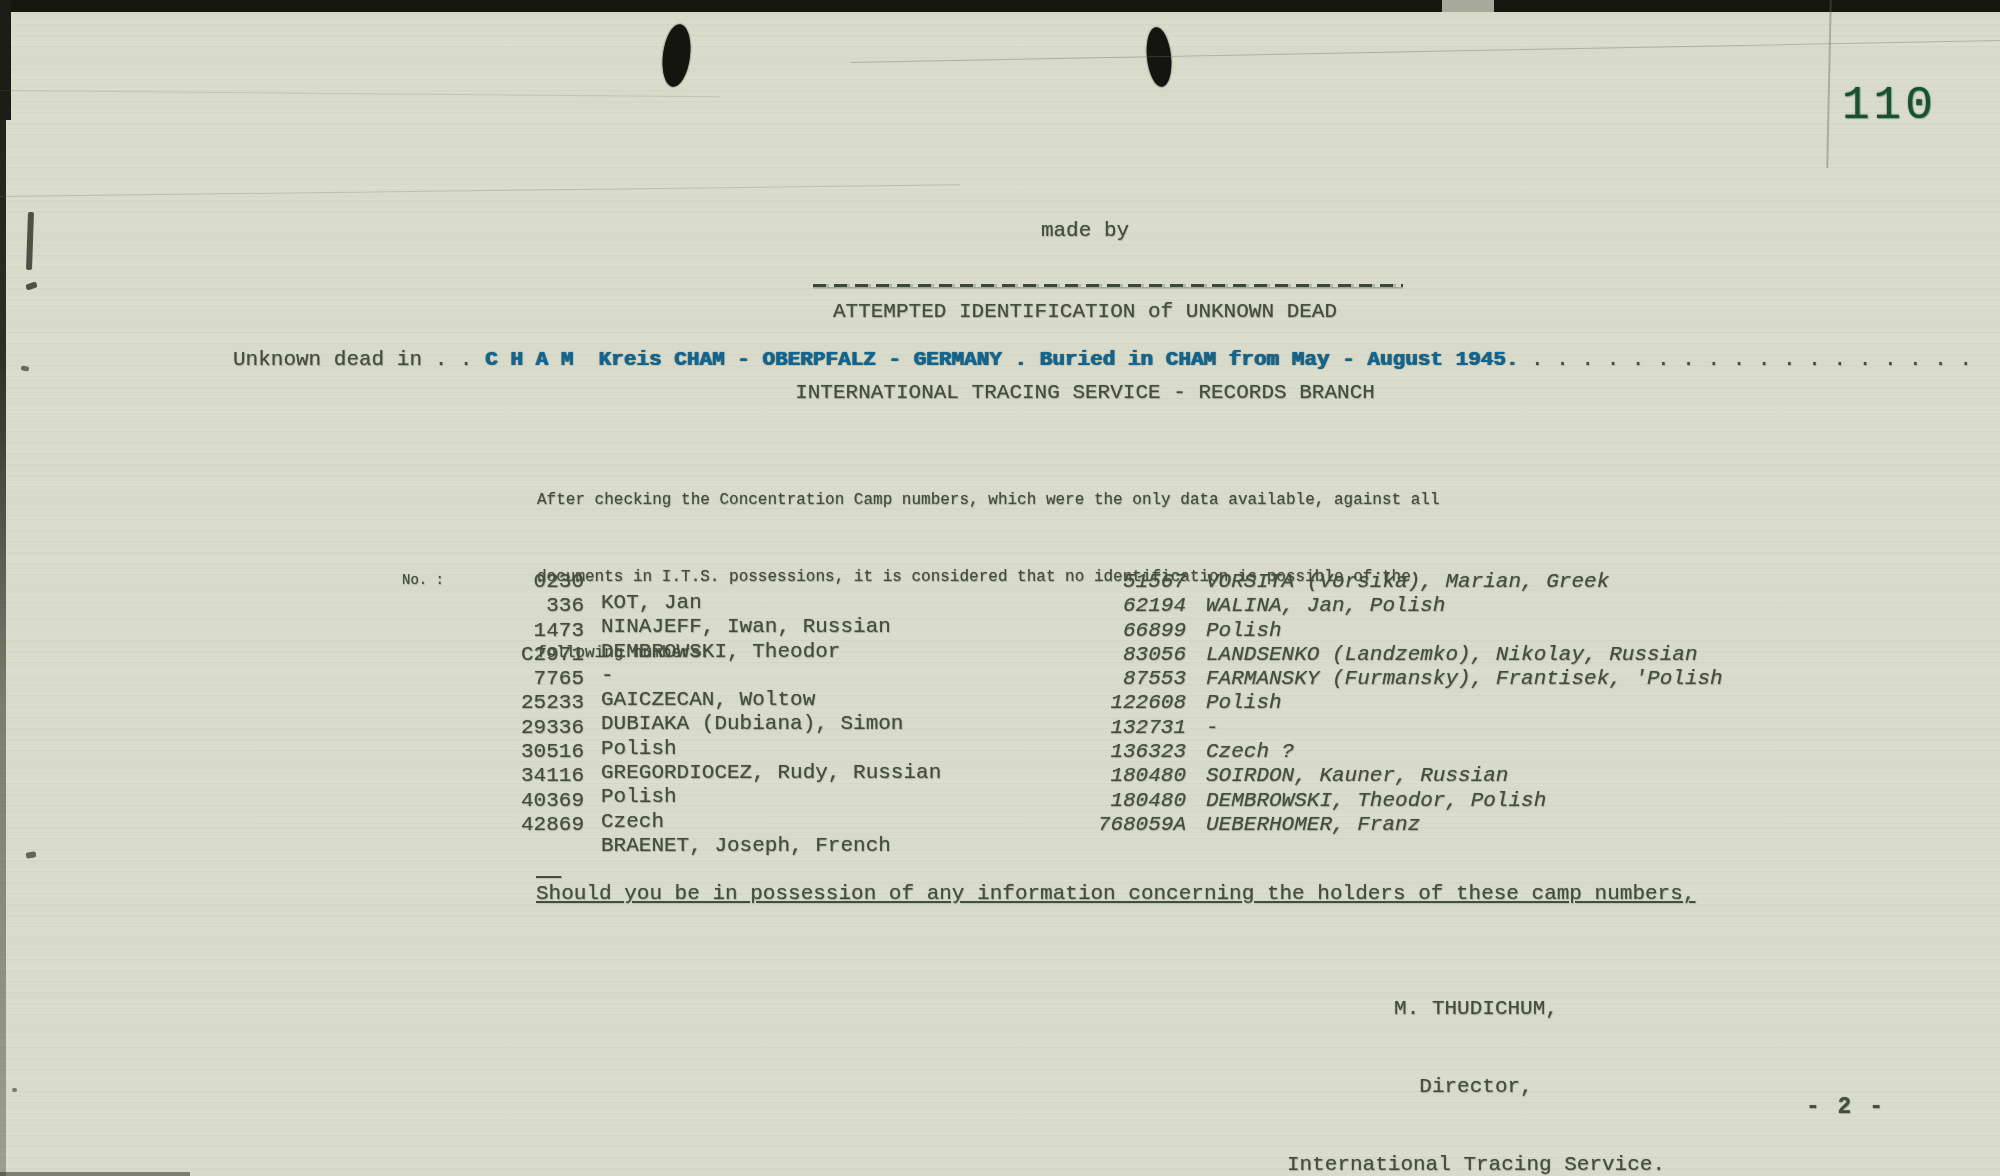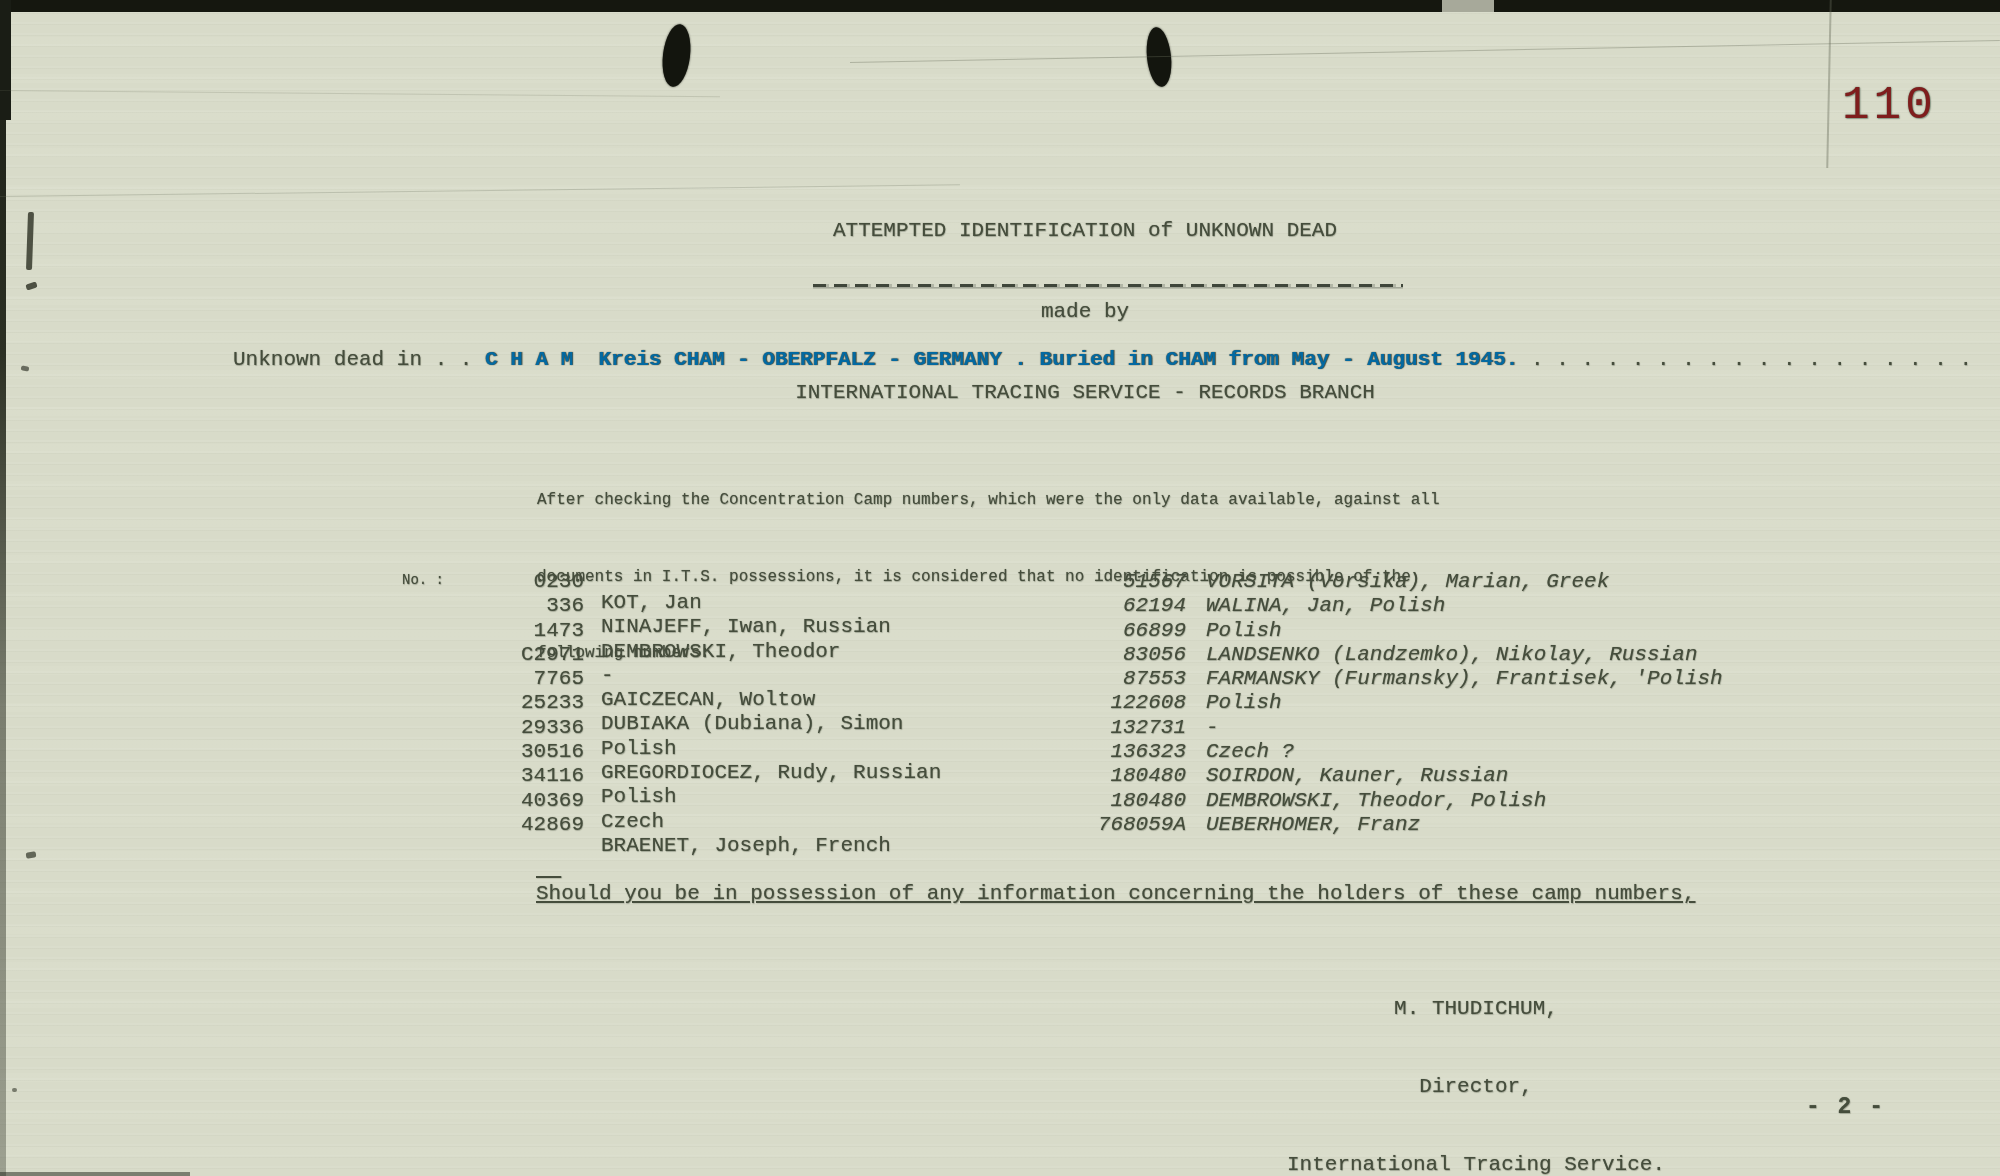--- a/index.html
+++ b/index.html
@@ -44,21 +44,21 @@
   .col-right{left:1066px;font-style:italic;}
   .lrow{display:flex;height:24.3px;align-items:flex-start;}
   .col-left .num{width:116px;text-align:right;}
   .col-left .nm{padding-left:17px;margin-top:21px;}
   .col-right .num{width:120px;text-align:right;}
   .col-right .nm{padding-left:20px;text-align:center;}
   .closing{left:536px;top:831px;font-size:21px;line-height:25px;text-decoration:underline;}
   .signature{left:1266px;top:944px;width:420px;text-align:center;font-size:21px;line-height:26px;}
   .pg-top{
     left:1842px;top:80px;font-size:46px;letter-spacing:4px;
-    color:#7f1d1d;text-shadow:0 0 1.5px rgba(62,90,70,.8), 1px 1px 1px rgba(62,90,70,.4);
+    color:#14532d;text-shadow:0 0 1.5px rgba(62,90,70,.8), 1px 1px 1px rgba(62,90,70,.4);
   }
   .pg-bottom{left:1806px;top:1094px;font-size:23px;font-weight:bold;letter-spacing:2px;}
   
   .topbar{left:0;top:0;width:2000px;height:12px;background:#15170f;}
   .topbar-notch{left:1442px;top:0;width:52px;height:12px;background:rgba(216,219,201,.75);}
   .left-edge{left:0;top:0;width:6px;height:1176px;background:linear-gradient(180deg,#1a1d15 0%,#2c3024 30%,rgba(44,48,36,.55) 60%,rgba(44,48,36,.35) 100%);}
   .left-edge-top{left:0;top:0;width:11px;height:120px;background:#1a1d15;}
   .hole{background:#13150e;border-radius:50%;box-shadow:0 0 2px rgba(19,21,14,.8);}
   .hole1{left:663px;top:24px;width:27px;height:63px;transform:rotate(7deg);}
   .hole2{left:1147px;top:27px;width:24px;height:60px;transform:rotate(-6deg);}
@@ -93,22 +93,22 @@
 <div class="abs smudge sm1"></div>
 <div class="abs smudge sm2"></div>
 <div class="abs smudge sm3"></div>
 <div class="abs smudge sm4"></div>
 <div class="abs smudge sm5"></div>
 <div class="abs bottom-smudge"></div>
 
 <div class="abs pg-top">110</div>
 
 <div class="abs title-block tw">
+  <div>made by</div>
   <div>ATTEMPTED IDENTIFICATION of UNKNOWN DEAD</div>
-  <div>made by</div>
   <div>INTERNATIONAL TRACING SERVICE - RECORDS BRANCH</div>
 </div>
 
 <div class="abs rule-dashed"></div>
 
 <div class="abs loc-line tw"><span>Unknown dead in . . </span><span class="overtyped">C H A M  Kreis CHAM - OBERPFALZ - GERMANY . Buried in CHAM from May - August 1945.</span><span> . . . . . . . . . . . . . . . . . .</span></div>
 
 <div class="abs intro tw">
   <div>After checking the Concentration Camp numbers, which were the only data available, against all</div>
   <div>documents in I.T.S. possessions, it is considered that no identification is possible of the</div>

